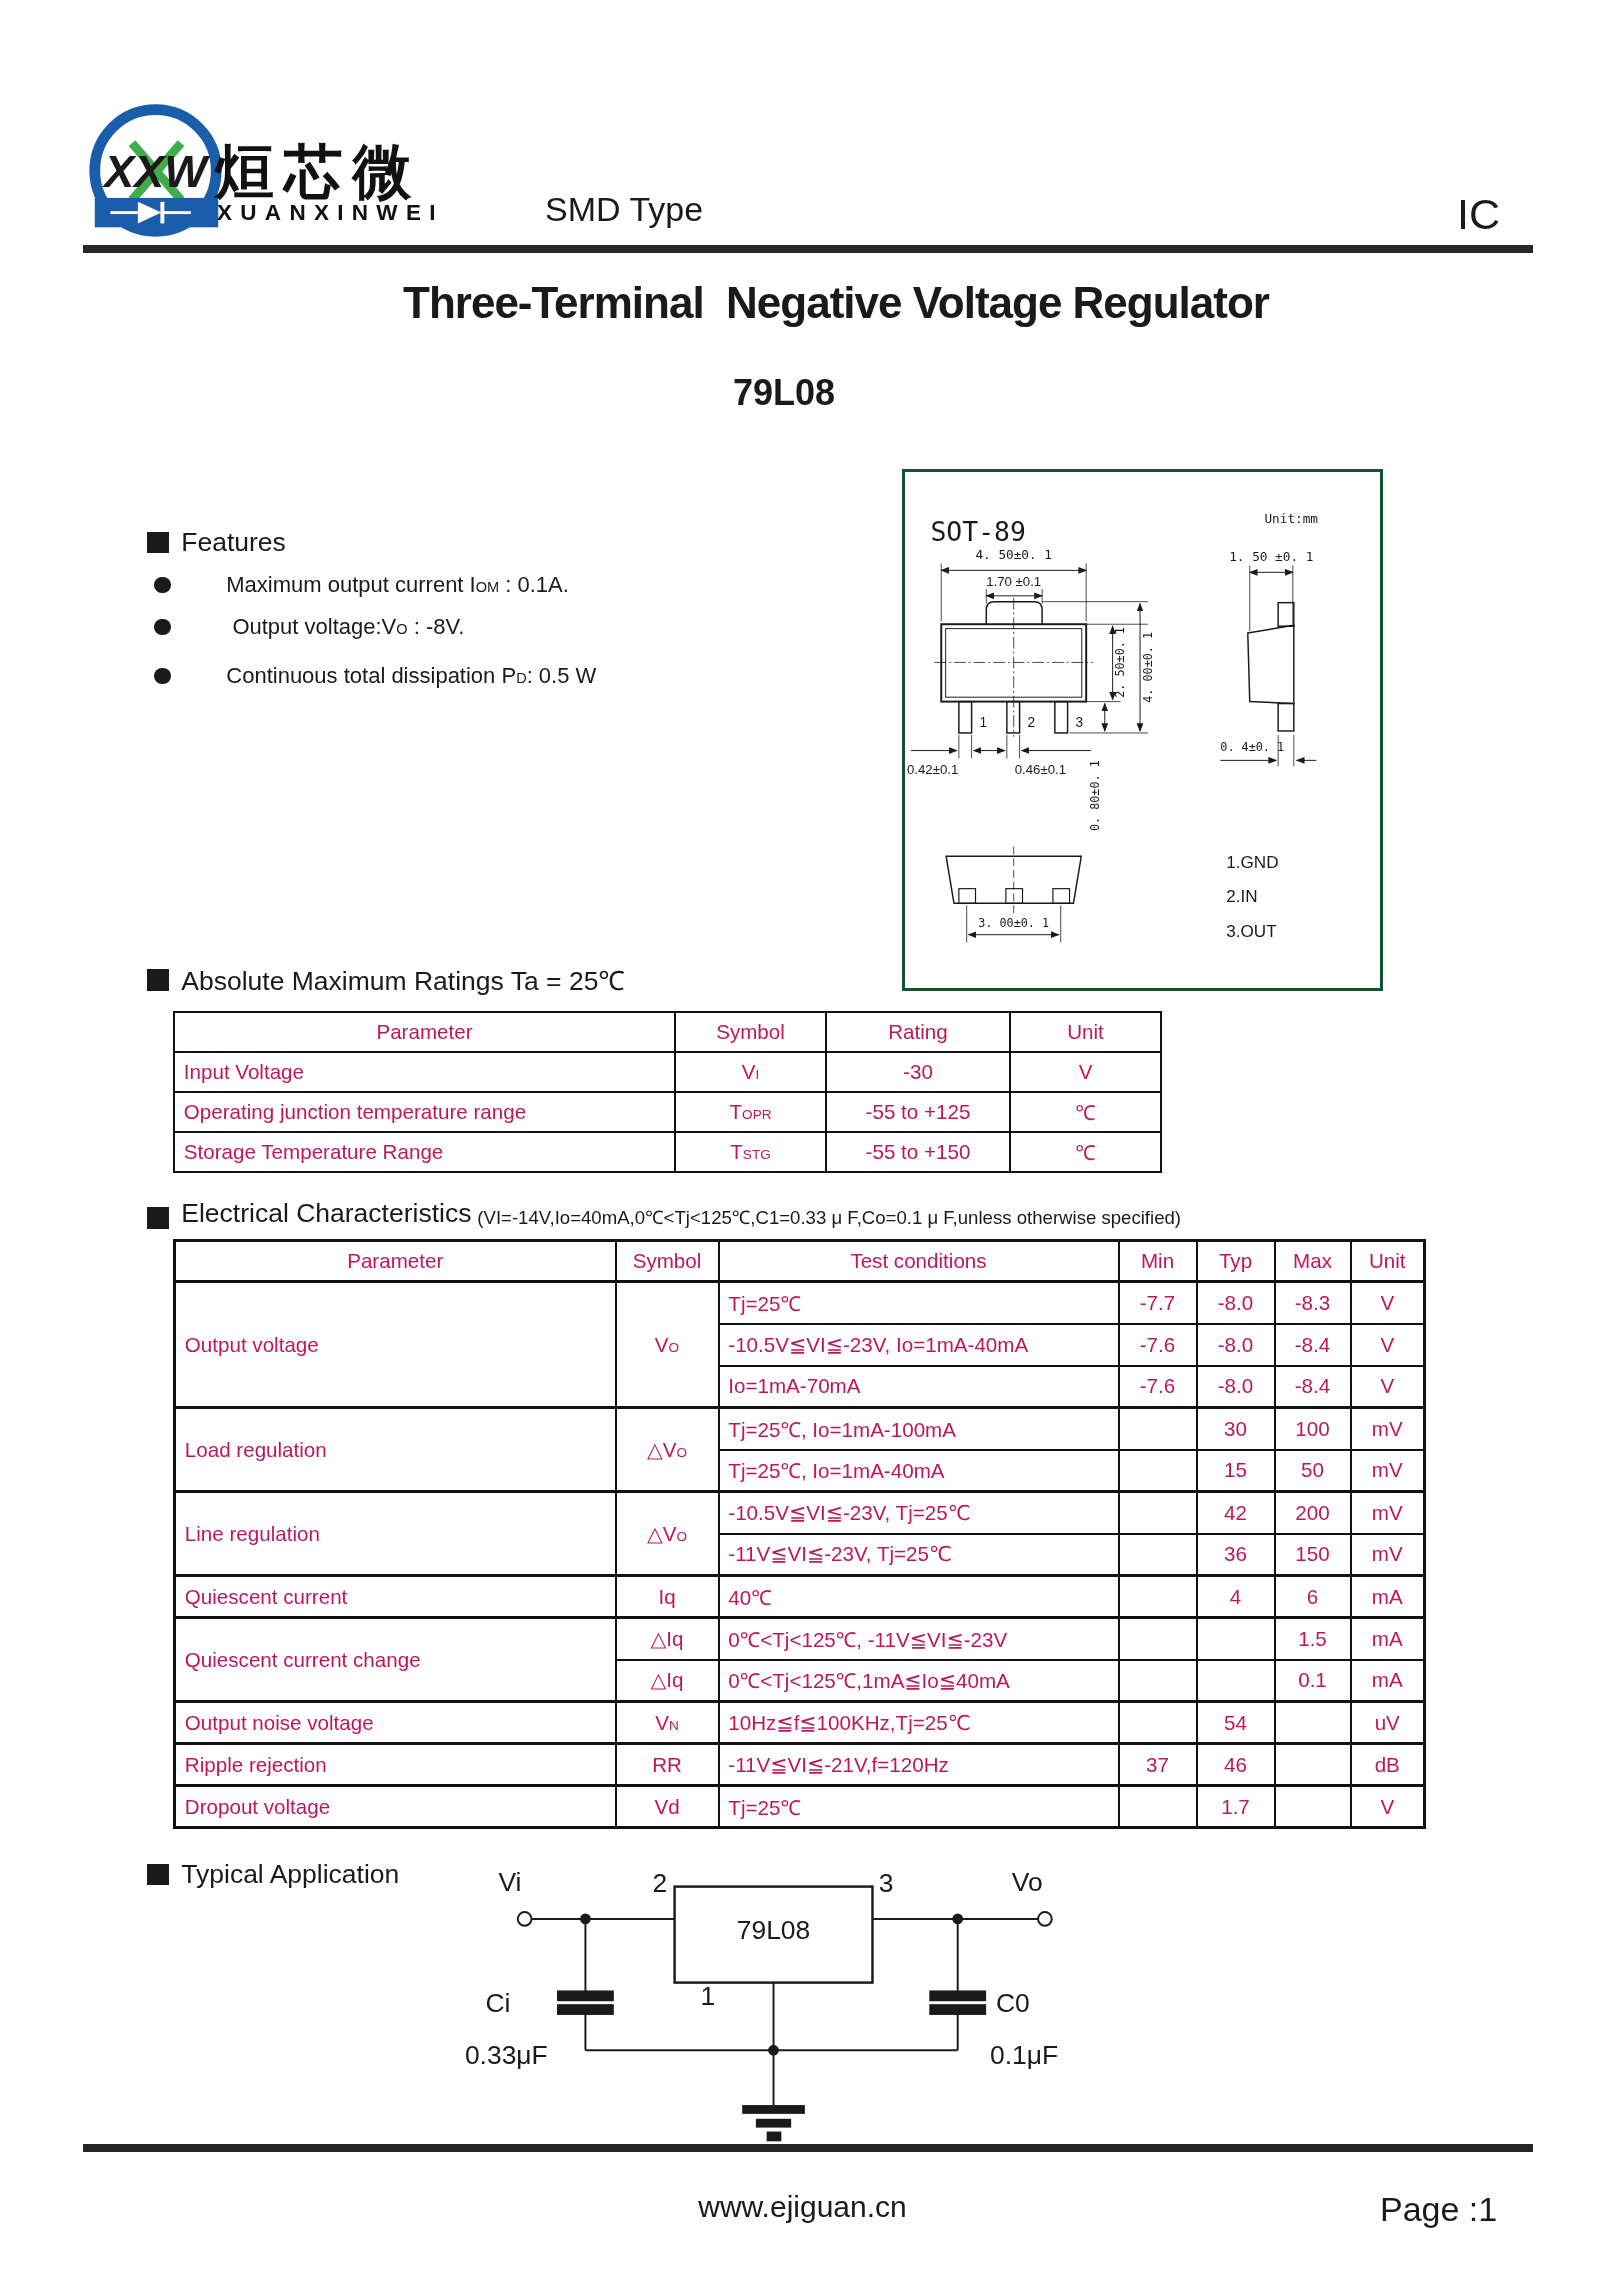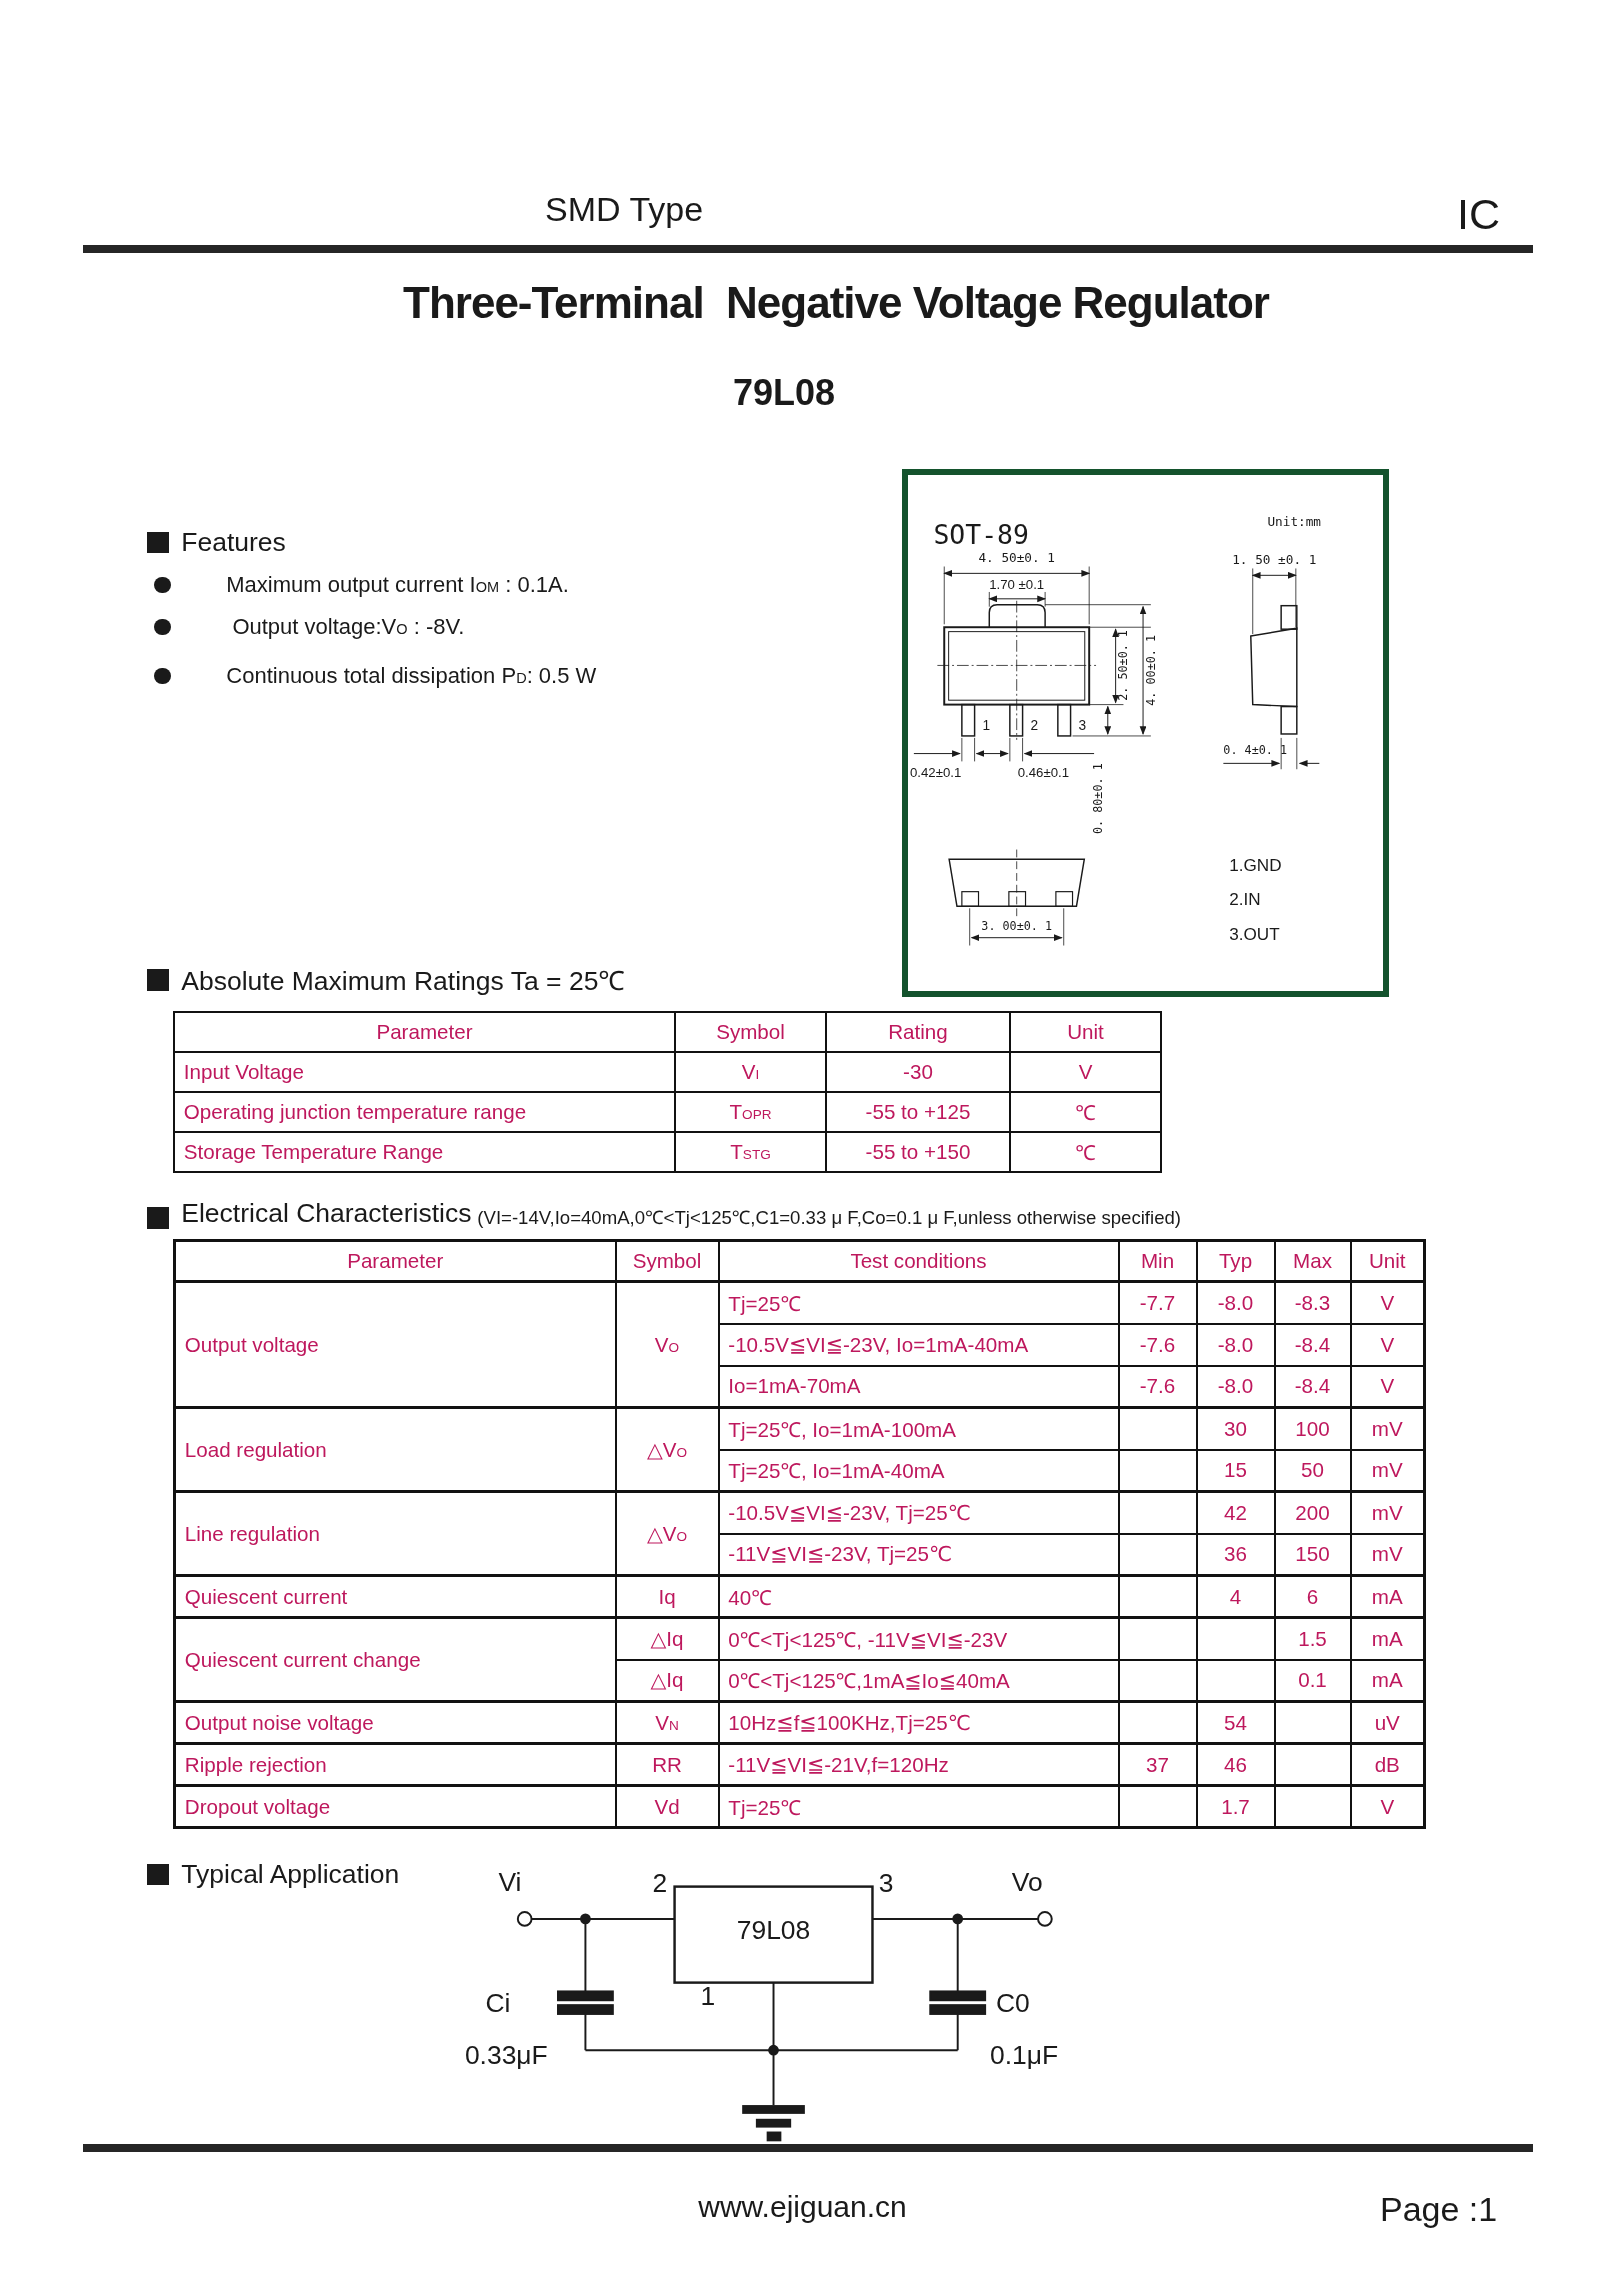--- a/index.html
+++ b/index.html
@@ -30,21 +30,21 @@
   #ec-cond{font-size:18.6px;margin-left:5.9px;white-space:pre;}
   
   .feat{display:flex;align-items:center;font-size:22px;gap:36px;}
   .dot{width:16.7px;height:16.7px;border-radius:50%;background:#1a1a1a;margin-right:19.6px;flex:0 0 auto;}
   .feat span{white-space:pre;}
   #feat-0{left:154px;top:572px;}
   #feat-1{left:154px;top:614px;}
   #feat-2{left:154px;top:655px;margin-top:8px;}
   .ss{font-size:0.66em;}
   
-  #pkg{left:902px;top:469px;width:475px;height:516px;border:6px solid #14532d;}
+  #pkg{left:902px;top:469px;width:475px;height:516px;border:3px solid #14532d;}
   
   table{border-collapse:collapse;table-layout:fixed;font-size:20.6px;color:#be185d;}
   td,th{border:2px solid #111;font-weight:normal;text-align:center;vertical-align:middle;
         padding:0;overflow:hidden;}
   .pl{text-align:left;padding-left:8.8px;}
   #amr-table{left:173px;top:1011px;}
   #amr-table td,#amr-table th{border-width:2px;}
   #amr-table{border:2.9px solid #111;}
   #amr-table tr{height:40px;}
   #ec-table{left:173px;top:1239px;border:3.9px solid #111;}
@@ -56,20 +56,35 @@
   #footer-site{left:0;top:2190px;width:1605px;text-align:center;font-size:30px;}
   #footer-page{left:1380px;top:2190px;font-size:34px;}
   svg text{font-family:"Liberation Sans",sans-serif;fill:#1a1a1a;}
   svg .mono{font-family:"DejaVu Sans Mono",monospace;}
 </style>
 </head>
 <body>
 
 <div id="page">
 
+  <div class="abs" id="logo">
+    <svg class="abs" style="left:0;top:0" width="147" height="147" viewBox="0 0 150 150">
+      <circle cx="74" cy="76" r="62" fill="#ffffff" stroke="#1a5dab" stroke-width="11"></circle>
+      <line x1="50" y1="48" x2="100" y2="106" stroke="#3fae49" stroke-width="9"></line>
+      <line x1="100" y1="48" x2="50" y2="106" stroke="#3fae49" stroke-width="9"></line>
+      <text x="74" y="93" text-anchor="middle" font-size="46" font-weight="800" font-style="italic" fill="#1a5dab">XXW</text>
+      <rect x="12" y="104" width="126" height="30" fill="#1a5dab"></rect>
+      <line x1="28" y1="119" x2="56" y2="119" stroke="#fff" stroke-width="3"></line>
+      <polygon points="56,108 56,130 80,119" fill="#fff"></polygon>
+      <line x1="81" y1="108" x2="81" y2="130" stroke="#fff" stroke-width="4"></line>
+      <line x1="81" y1="119" x2="110" y2="119" stroke="#fff" stroke-width="3"></line>
+    </svg>
+    <div class="abs" id="logo-zh">烜芯微</div>
+    <div class="abs" id="logo-en">XUANXINWEI</div>
+  </div>
 
   <div class="abs" id="smd-type">SMD Type</div>
   <div class="abs" id="ic-label">IC</div>
   <div class="abs rule" id="rule-top"></div>
 
   <div class="abs" id="doc-title">Three-Terminal  Negative Voltage Regulator</div>
   <div class="abs" id="part-no">79L08</div>
 
   <div class="abs sec" id="features-h">
     <span class="sq"></span>

